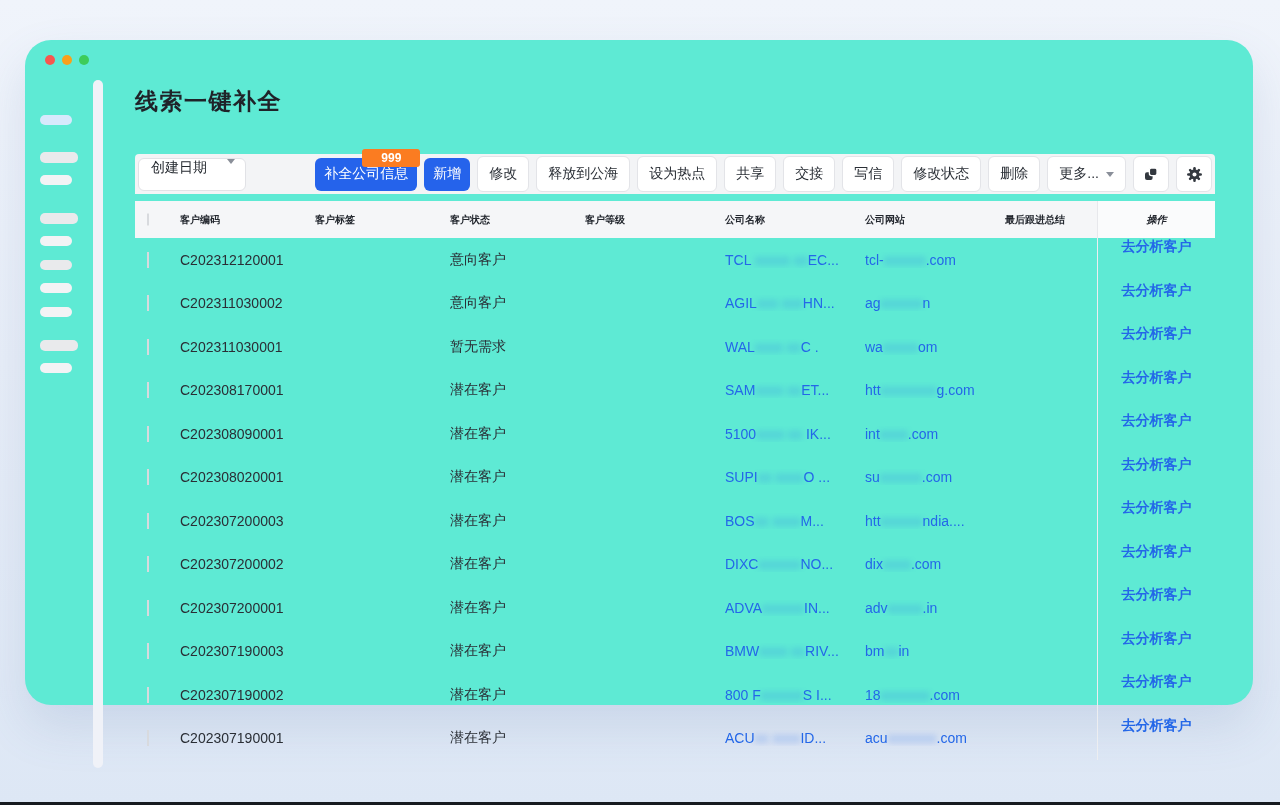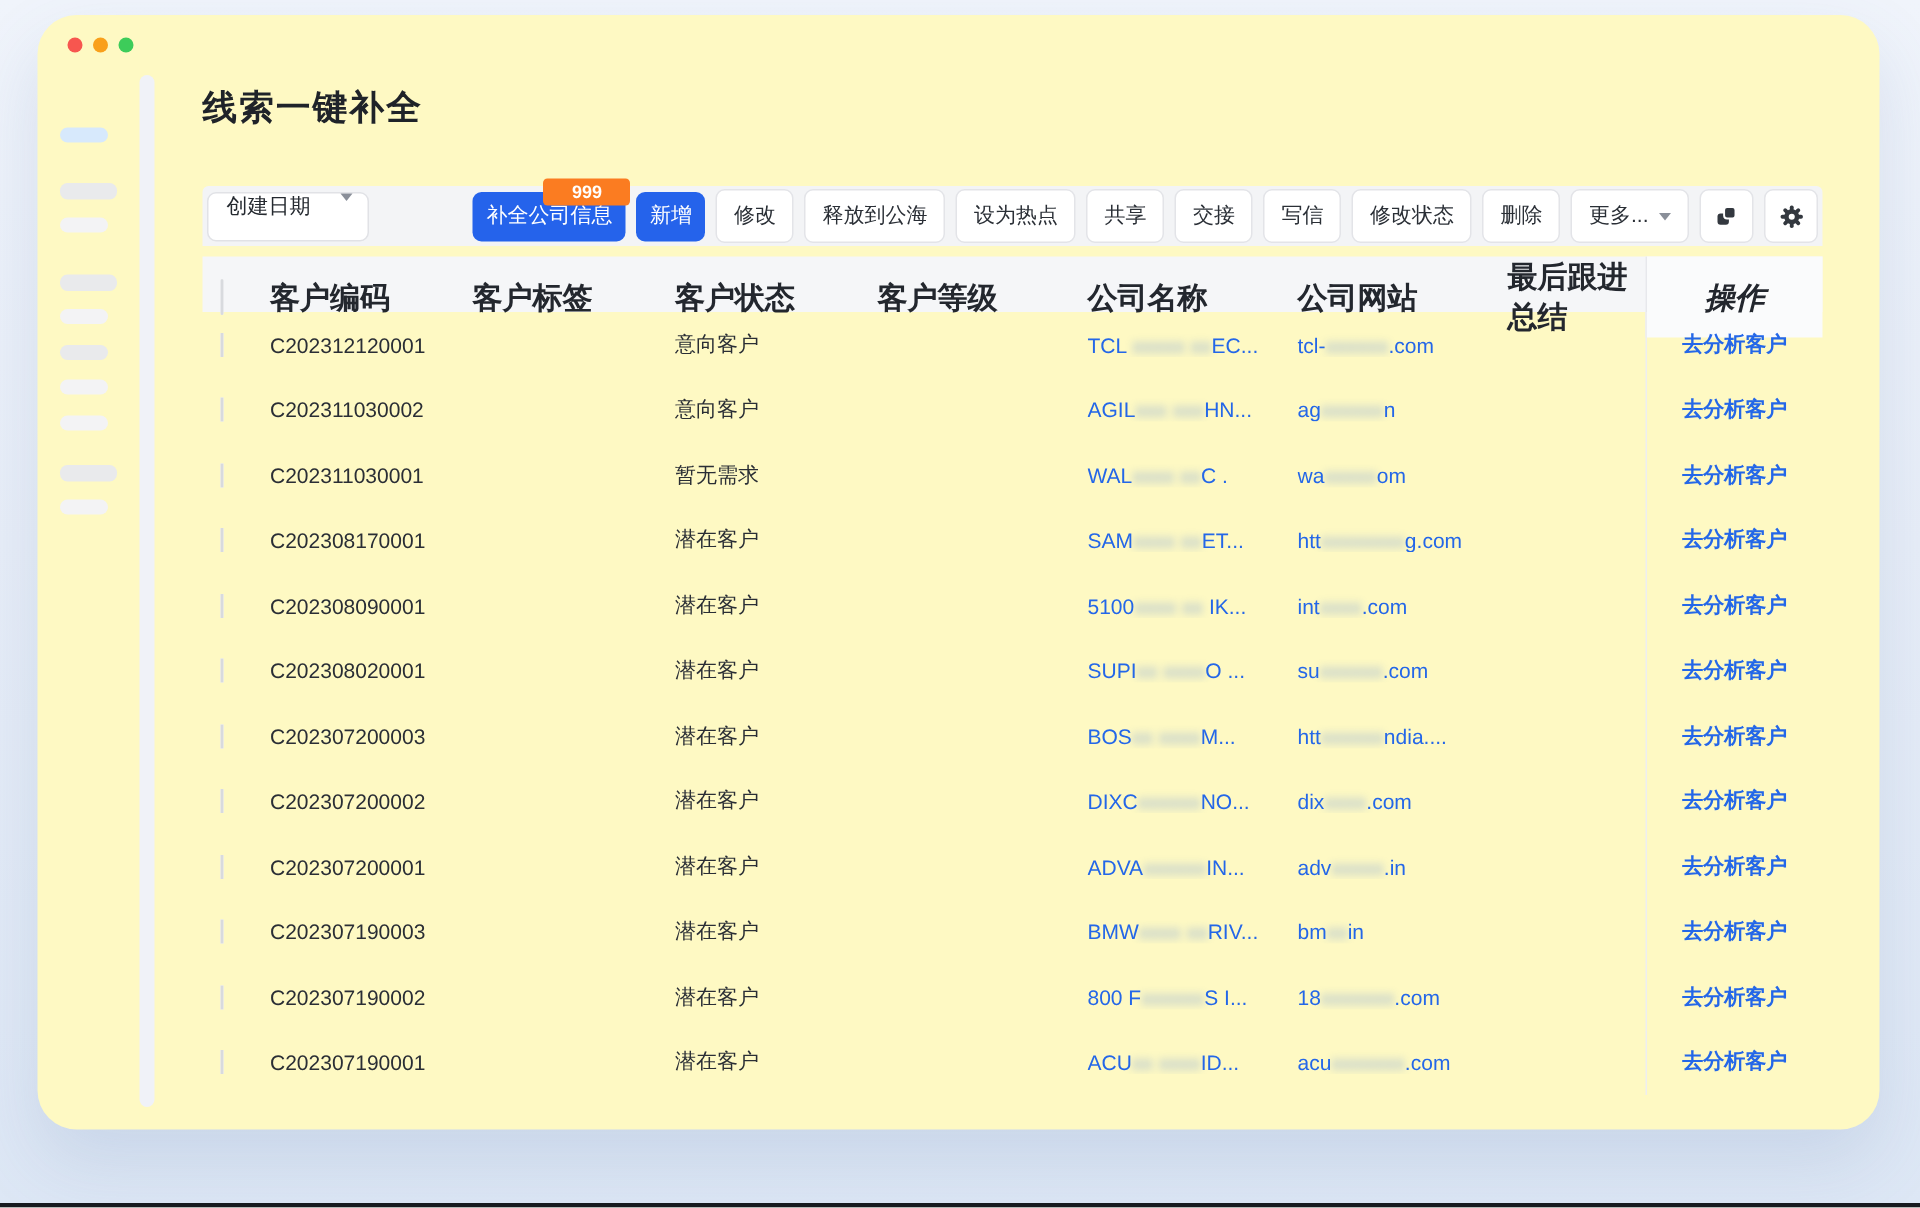--- a/index.html
+++ b/index.html
@@ -7,22 +7,22 @@
   body {
     position: relative;
     font-family: "Liberation Sans", "DejaVu Sans", sans-serif;
     background: linear-gradient(180deg, #f0f4fb 0%, #e8eef8 45%, #dde7f5 100%);
     overflow: hidden;
     color: #2a2e35;
   }
   .bottom-edge { position:absolute; left:0; bottom:0; width:100%; height:3px; background:#171a1f; }
 
   .card {
-    position: absolute; left:25px; top:10px; width:1228px; height:743px;
-    background:#fef9c3; border-radius:26px;
+    position: absolute; left:25px; top:40px; width:1228px; height:665px;
+    background:#5eead4; border-radius:26px;
     box-shadow: 0 22px 48px rgba(90,120,170,.16);
   }
   .traffic { position:absolute; left:20px; top:15px; display:flex; gap:7px; }
   .dot { width:10px; height:10px; border-radius:50%; }
   .dot.red{ background:var(--traffic_red,#f7564f);} .dot.orange{ background:var(--traffic_orange,#f9a01b);} .dot.green{ background:var(--traffic_green,#3dcc5a);}
 
   
   .skel { position:absolute; left:15px; border-radius:5px; height:10px; width:32px; background:#f3f3f5; }
   .skel.dark { background:#e9eaec; height:11px; width:38px; }
   .skel.blue { background:#d7e9fc; }
@@ -58,27 +58,27 @@
   .badge {
     position:absolute; top:-9px; right:-3px; background:var(--badge_orange,#fb7c21);
     color:#fff; font-size:12px; font-weight:700; line-height:1; padding:3px 19px; border-radius:3px;
   }
   .icon-btn { width:36px; padding:0; }
 
   
   .grid-cols { display:grid; grid-template-columns:45px 135px 135px 135px 140px 140px 140px 92px 118px; align-items:center; }
   .thead {
     position:absolute; top:161px; left:0; width:1080px; height:37px;
-    background:#f5f6f8; font-size:20px; font-weight:600; color:#23272e;
+    background:#f5f6f8; font-size:10px; font-weight:600; color:#23272e;
   }
   .thead .cell.action { border-left:1px solid #e7e8ec; background:#fafbfc; height:100%; display:flex; align-items:center; justify-content:center;font-style:italic; }
   .tbody { position:absolute; top:198px; left:0; width:1080px; }
   .trow { height:43.5px; font-size:14px; color:#2a2e35; }
   .trow .cell { white-space:nowrap; overflow:hidden; }
-  .trow .cell.action { border-left:1px solid #edeef1; height:100%; display:flex; align-items:center; justify-content:center; }
+  .trow .cell.action { border-left:1px solid #edeef1; height:100%; display:flex; justify-content:center; }
   .cb { width:15px; height:15px; border:1.5px solid #d8dade; border-radius:3px; background:#fff; margin-left:12px; cursor:pointer; }
   .status { font-weight:400; }
   .blue { color:var(--link_blue,#2563eb); }
   .blur { filter:blur(3px); opacity:.5; }
   .link { color:var(--link_blue,#2563eb); font-weight:600; cursor:pointer; }
   svg { display:block; }
 </style>
 </head>
 <body>
 

